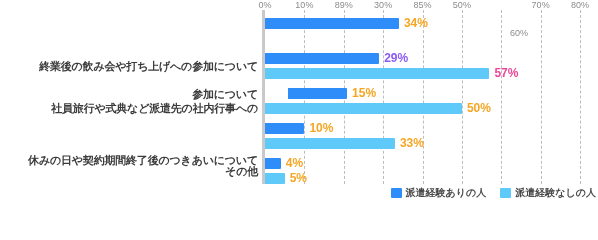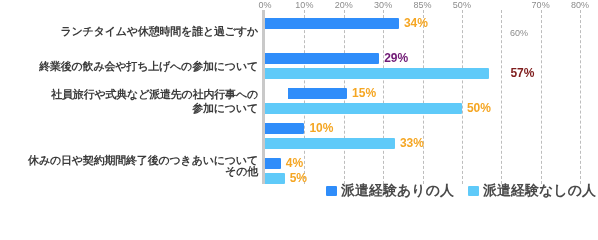--- a/index.html
+++ b/index.html
@@ -126,53 +126,50 @@
   }
   .legend-swatch {
     width: 11px;
     height: 10px;
     border-radius: 1px;
     flex: 0 0 auto;
   }
   .legend-swatch.s0 { background: #2f8dfa; }
   .legend-swatch.s1 { background: #5fcaf9; }
   .legend-text {
-    font-size: 14px;
+    font-size: 10px;
     font-weight: bold;
     color: #4a4a4a;
     white-space: nowrap;
   }
 </style>
 </head>
 <body>
 
 <div id="chart-root">
 
   <div class="xticks">
       <div class="xtick" style="left: 0px;">0%</div>
       <div class="xtick" style="left: 39.375px;">10%</div>
-      <div class="xtick" style="left: 78.75px;">20%</div>
+      <div class="xtick" style="left: 78.75px;">89%</div>
       <div class="xtick" style="left: 118.125px;">30%</div>
       <div class="xtick" style="left: 157.5px;">85%</div>
       <div class="xtick" style="left: 196.875px;">50%</div>
       <div class="xtick" style="left: 254px; margin-top: 28px;">60%</div>
       <div class="xtick" style="left: 275.625px;">70%</div>
       <div class="xtick" style="left: 315px;">80%</div>
     </div>
 
   <div class="cat-labels">
-      <div class="cat-label" style="top: 12px;">
-        <span class="l2">ランチタイムや休憩時間を誰と過ごすか</span>
-      </div>
       <div class="cat-label" style="top: 47px;">
         <span class="l2">終業後の飲み会や打ち上げへの参加について</span>
       </div>
       <div class="cat-label" style="top: 75px;">
+        <span class="l2">参加について</span>
         <span class="l2">社員旅行や式典など派遣先の社内行事への</span>
-        <span class="l2">参加について</span>
       </div>
       <div class="cat-label" style="top: 105px; margin-top: 36px;">
         <span class="l2">休みの日や契約期間終了後のつきあいについて</span>
       </div>
       <div class="cat-label" style="top: 152px;">
         <span class="l2">その他</span>
       </div>
     </div>
 
   <div class="plot">
@@ -185,37 +182,37 @@
       <div class="gridline" style="left: 196.875px;"></div>
       <div class="gridline" style="left: 236.25px;"></div>
       <div class="gridline" style="left: 275.625px;"></div>
       <div class="gridline" style="left: 315px;"></div>
       <div class="bar-row" style="top: 6px; width: 315px;">
         <div class="bar s0" style="width: 133.875px; background: rgb(47, 141, 250);"></div>
         <div class="bar-value" style="left: 138.875px; color: rgb(245, 166, 35);">34%</div>
       </div>
       <div class="bar-row" style="top: 41px; width: 315px;">
         <div class="bar s0" style="width: 114.188px; background: rgb(47, 141, 250);"></div>
-        <div class="bar-value" style="left: 119.188px; color: #701a75;">29%</div>
+        <div class="bar-value" style="left: 119.188px; color: #8b5cf6;">29%</div>
       </div>
       <div class="bar-row" style="top: 76px; width: 315px; margin-left: 23px;">
         <div class="bar s0" style="width: 59.0625px; background: rgb(47, 141, 250);"></div>
         <div class="bar-value" style="left: 64.0625px; color: rgb(245, 166, 35);">15%</div>
       </div>
       <div class="bar-row" style="top: 111px; width: 315px;">
         <div class="bar s0" style="width: 39.375px; background: rgb(47, 141, 250);"></div>
         <div class="bar-value" style="left: 44.375px; color: rgb(245, 166, 35);">10%</div>
       </div>
       <div class="bar-row" style="top: 146px; width: 315px;">
         <div class="bar s0" style="width: 15.75px; background: rgb(47, 141, 250);"></div>
         <div class="bar-value" style="left: 20.75px; color: rgb(245, 166, 35);">4%</div>
       </div>
       <div class="bar-row" style="top: 56px; width: 315px;">
         <div class="bar s1" style="width: 224.438px; background: rgb(95, 202, 249);"></div>
-        <div class="bar-value" style="left: 229.438px; color: #7f1d1d; margin-left: 16px;">57%</div>
+        <div class="bar-value" style="left: 229.438px; color: #ec4899;">57%</div>
       </div>
       <div class="bar-row" style="top: 91px; width: 315px;">
         <div class="bar s1" style="width: 196.875px; background: rgb(95, 202, 249);"></div>
         <div class="bar-value" style="left: 201.875px; color: rgb(245, 166, 35);">50%</div>
       </div>
       <div class="bar-row" style="top: 126px; width: 315px;">
         <div class="bar s1" style="width: 129.938px; background: rgb(95, 202, 249);"></div>
         <div class="bar-value" style="left: 134.938px; color: rgb(245, 166, 35);">33%</div>
       </div>
       <div class="bar-row" style="top: 161px; width: 315px;">

